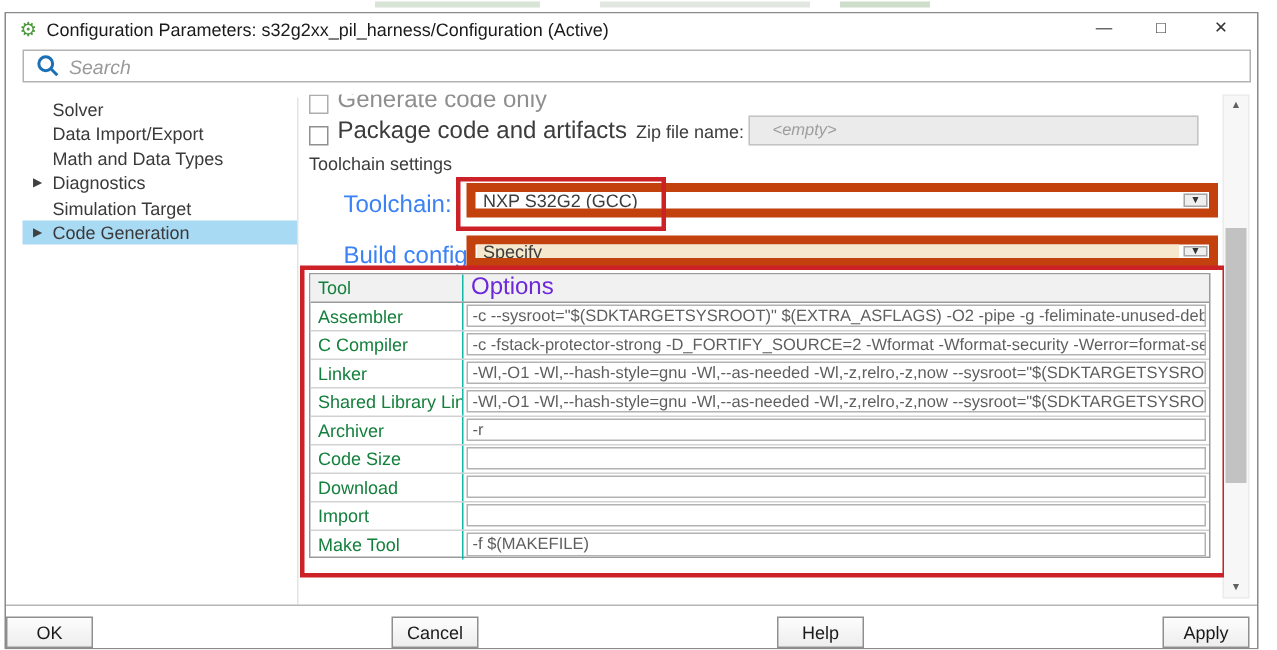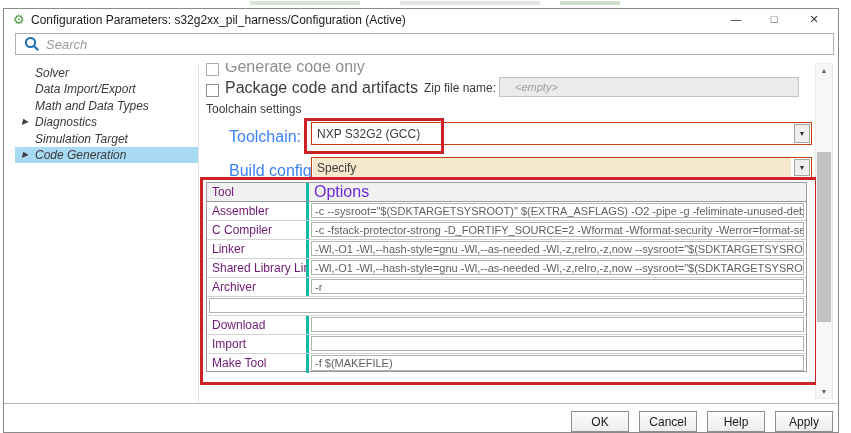--- a/index.html
+++ b/index.html
@@ -16,76 +16,76 @@
   .win-btn{position:absolute;top:0;width:40px;height:21px;text-align:center;line-height:21px;
            font-size:11px;color:#333;cursor:default;}
   .win-btn.min{left:712px;} .win-btn.max{left:750px;} .win-btn.cls{left:790px;}
   
   .searchbar{position:absolute;left:11px;top:24px;width:819px;height:22px;border:1px solid #b3b3b3;
              box-sizing:border-box;background:#fff;display:flex;align-items:center;}
   .searchbar svg{margin:0 6px 0 8px;flex:0 0 auto;}
   .search-ph{font-size:13px;font-style:italic;color:#9a9a9a;}
   
   .bodyarea{position:absolute;left:0;top:54px;width:834px;height:340px;background:#fff;}
-  .sidebar{position:absolute;left:11px;top:2px;width:183px;bottom:0;border-right:1px solid #e3e3e3;font-style:italic;}
+  .sidebar{position:absolute;left:11px;top:2px;width:183px;bottom:0;border-right:1px solid #e3e3e3;}
   .side-item{position:relative;height:16.4px;line-height:16.4px;font-size:12px;color:#3a3a3a;
              padding-left:20px;white-space:nowrap;cursor:default;}
   .side-item.selected{background:#a9daf3;}
   .tree-arrow{position:absolute;left:7px;top:0;font-size:8px;color:#404040;}
   
   .main{position:absolute;left:196px;top:0;width:616px;height:340px;overflow:hidden;}
   .chkrow{position:absolute;display:flex;align-items:flex-end;font-size:16px;color:#3c3c3c;}
   .chk{width:13px;height:13px;border:1px solid #8f8f8f;background:#fff;box-sizing:border-box;
        margin-right:6px;flex:0 0 auto;}
   .row-gen{left:6px;top:-5px;color:#8e8e8e;}
   .row-gen .chk{border-color:#adadad;}
   .row-pkg{left:6px;top:16px;}
   .ziplabel{position:absolute;left:224px;top:18px;font-size:12px;color:#3c3c3c;}
   .zipfield{position:absolute;left:299px;top:14px;width:300px;height:20px;box-sizing:border-box;
             border:1px solid #c4c4c4;background:#ebebeb;font-size:11px;font-style:italic;color:#9e9e9e;
             line-height:18px;padding-left:15px;}
   .section{position:absolute;left:6px;top:39px;font-size:12px;color:#3c3c3c;}
   .fldlabel{position:absolute;font-size:16px;color:#3b82f6;}
-  .combo{position:absolute;box-sizing:border-box;border:1px solid #c2410c;background:#fff;
+  .combo{position:absolute;box-sizing:border-box;border:6px solid #c2410c;background:#fff;
          font-size:12px;color:#3c3c3c;}
   .combo .val{position:absolute;left:5px;top:0;bottom:0;right:20px;display:flex;align-items:center;
               white-space:nowrap;overflow:hidden;}
   .combo .drop{position:absolute;right:1px;top:1px;bottom:1px;width:16px;background:#efefef;
                border:1px solid #a5a5a5;box-sizing:border-box;text-align:center;font-size:7px;
                color:#333;display:flex;align-items:center;justify-content:center;}
   .combo-toolchain{left:111px;top:59px;width:501px;height:23px;}
   .combo-build{left:111px;top:94px;width:501px;height:21px;}
   .combo-build .val{background:#f6e8cc;left:1px;padding-left:4px;}
   .redbox{position:absolute;border:3px solid #cd2128;pointer-events:none;z-index:5;}
   .red-toolchain{left:104px;top:55px;width:134px;height:30px;}
   .red-table{left:0px;top:114px;width:612px;height:202px;}
   
   .ttable{position:absolute;left:6px;top:119px;width:601px;height:190px;border:1px solid #9b9b9b;
           box-sizing:border-box;background:#fff;}
   .thead{display:flex;height:19px;background:#f1f1f1;border-bottom:1px solid #9b9b9b;box-sizing:border-box;}
   .thead .tcell{font-size:16px;color:#6d28d9;line-height:18px;}
   .trow{display:flex;height:19px;border-bottom:1px solid #d2d2d2;box-sizing:border-box;}
   .trow:last-child{border-bottom:none;}
   .tcell{box-sizing:border-box;}
-  .tcell.tool{width:102px;border-right:3px solid #14b8a6;padding-left:5px;font-size:12px;
-              color:#701a75;line-height:18px;white-space:nowrap;overflow:hidden;}
+  .tcell.tool{width:102px;border-right:1px solid #14b8a6;padding-left:5px;font-size:12px;
+              color:#15803d;line-height:18px;white-space:nowrap;overflow:hidden;}
   .tcell.opts{flex:1;position:relative;}
   .opt-box{position:absolute;left:2px;right:2px;top:1px;bottom:2px;border:1px solid #b2b2b2;
            background:#fff;font-size:11px;color:#5f5f5f;line-height:14px;padding:0 3px;
            white-space:nowrap;overflow:hidden;}
   
   .scrollbar{position:absolute;left:811px;top:0;width:18px;height:336px;background:#f7f7f7;
              border:1px solid #ececec;box-sizing:border-box;}
   .sb-btn{position:absolute;left:0;right:0;height:13px;text-align:center;font-size:7px;color:#606060;
           line-height:13px;}
   .sb-btn.up{top:0;} .sb-btn.down{bottom:0;}
   .sb-thumb{position:absolute;left:1px;right:1px;top:88px;height:170px;background:#c2c2c2;}
   
   .footer-sep{position:absolute;left:0;right:0;top:394px;height:1px;background:#b5b5b5;}
-  .footer{position:absolute;left:0;right:5px;top:402px;display:flex;justify-content:flex-end;gap:10px;}
+  .footer{position:absolute;left:0;right:5px;top:402px;display:flex;justify-content:space-between;gap:1px;}
   .dlg-btn{width:58px;height:21px;font-family:"Liberation Sans",sans-serif;font-size:12px;color:#1a1a1a;
            background:linear-gradient(#fdfdfd,#ededed);border:1px solid #8f8f8f;padding:0;cursor:default;}
 </style>
 </head>
 <body>
 
 <div id="page">
 
   <div class="artifact" style="left:250px;width:110px;background:#b8cdb2;"></div>
   <div class="artifact" style="left:400px;width:140px;background:#c9d3c6;"></div>
@@ -180,20 +180,21 @@
                   <div class="opt-box">-Wl,-O1 -Wl,--hash-style=gnu -Wl,--as-needed -Wl,-z,relro,-z,now --sysroot="$(SDKTARGETSYSROOT)"</div>
                 </div>
               </div>
               <div class="trow">
                 <div class="tcell tool">Archiver</div>
                 <div class="tcell opts">
                   <div class="opt-box">-r</div>
                 </div>
               </div>
               <div class="trow">
+                <div class="tcell tool">Code Size</div>
                 <div class="tcell opts">
                   <div class="opt-box"></div>
                 </div>
               </div>
               <div class="trow">
                 <div class="tcell tool">Download</div>
                 <div class="tcell opts">
                   <div class="opt-box"></div>
                 </div>
               </div>

